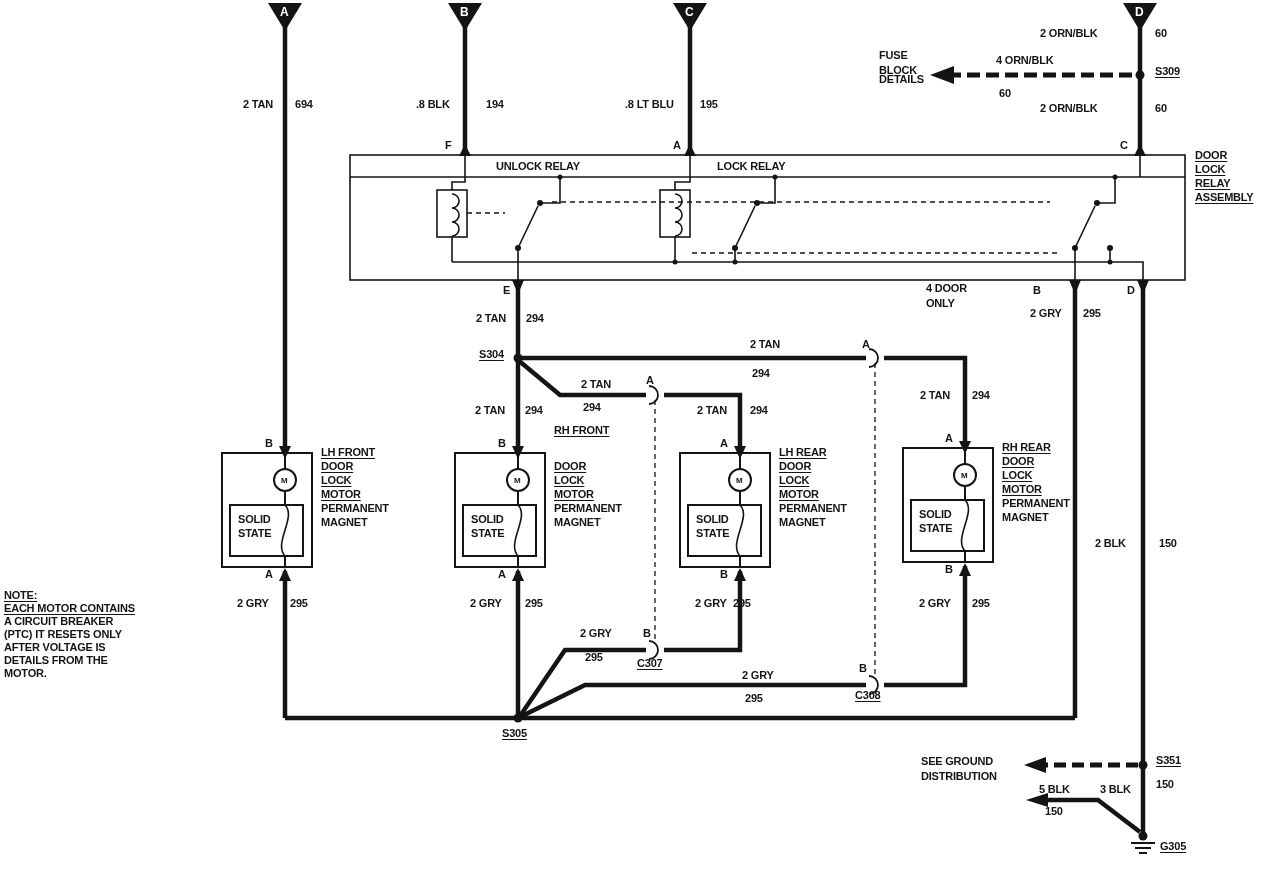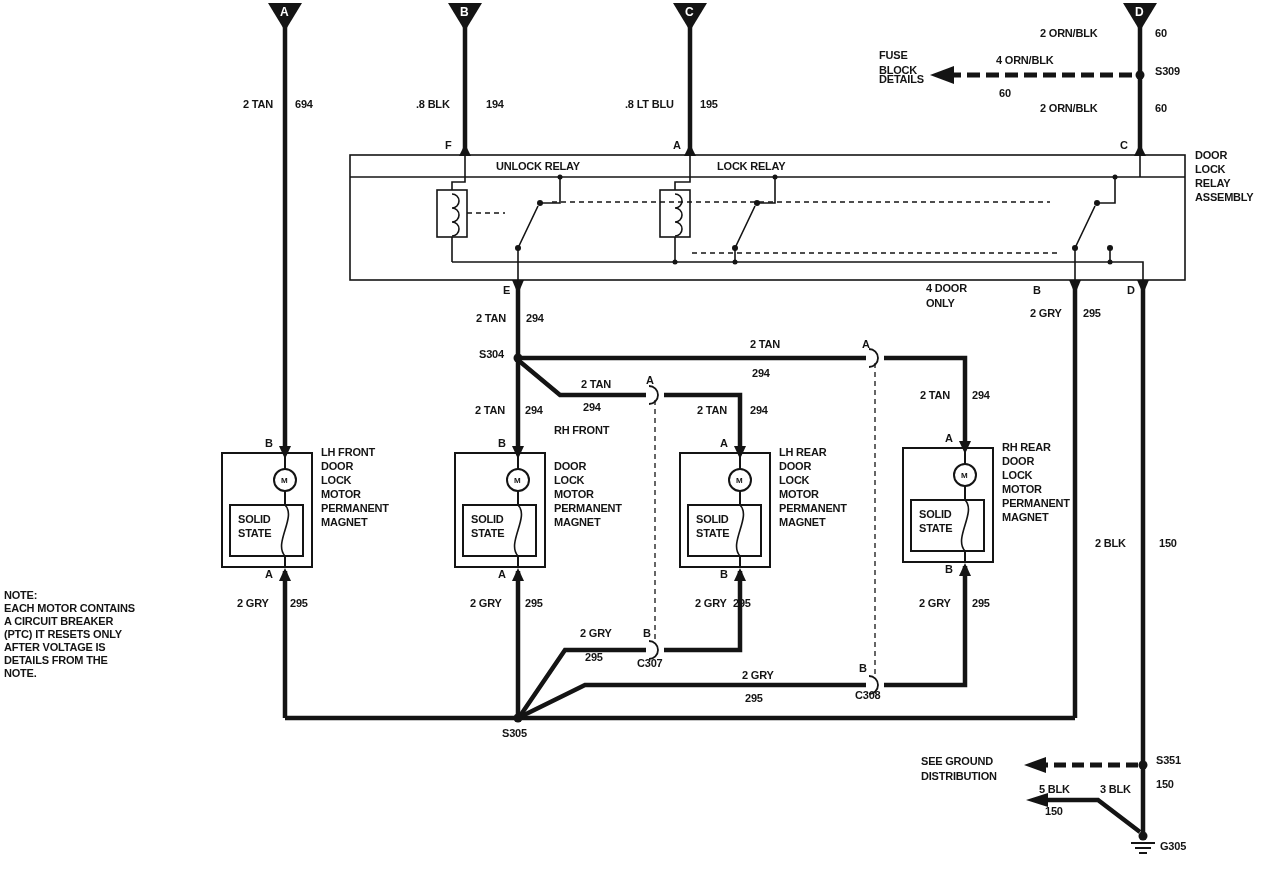--- a/index.html
+++ b/index.html
@@ -1,21 +1,21 @@
 <!DOCTYPE html>
 <html><head>
 <meta charset="utf-8">
 <style>
   html,body{margin:0;padding:0;background:#fff;}
   .stage{position:relative;width:1263px;height:869px;background:#fff;overflow:hidden;
          font-family:"Liberation Sans",sans-serif;}
   svg{position:absolute;left:0;top:0;}
   .lbl{position:absolute;font-weight:bold;font-size:11px;line-height:12px;color:#141414;
        white-space:nowrap;letter-spacing:-0.2px;}
-  .u{text-underline-offset:2px;}
+  .u{text-decoration:underline;text-underline-offset:2px;}
   .conn{color:#fff;font-size:12px;}
   .msym{font-size:8px;}
 </style>
 </head>
 <body>
 
 <div class="stage">
 
 <svg width="1263" height="869" viewBox="0 0 1263 869">
 
@@ -295,15 +295,15 @@
 <span class="lbl" style="left:1045px;top:805px">150</span>
 <span class="lbl" style="left:1100px;top:783px">3 BLK</span>
 <span class="lbl u" style="left:1160px;top:840px">G305</span>
 
 <span class="lbl u" style="left:4px;top:589px">NOTE:</span>
 <span class="lbl u" style="left:4px;top:602px">EACH MOTOR CONTAINS</span>
 <span class="lbl" style="left:4px;top:615px">A CIRCUIT BREAKER</span>
 <span class="lbl" style="left:4px;top:628px">(PTC) IT RESETS ONLY</span>
 <span class="lbl" style="left:4px;top:641px">AFTER VOLTAGE IS</span>
 <span class="lbl" style="left:4px;top:654px">DETAILS FROM THE</span>
-<span class="lbl" style="left:4px;top:667px">NOTE.</span>
+<span class="lbl" style="left:4px;top:667px">MOTOR.</span>
 
 </div>
 
 </body></html>

